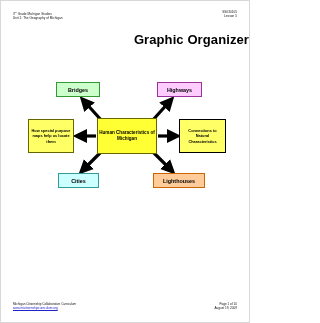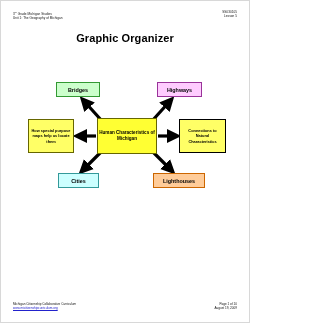--- a/index.html
+++ b/index.html
@@ -33,22 +33,22 @@
     letter-spacing: 0.05px;
   }
   .hdr-left  { left: 12px;  text-align: left; }
   .hdr-right { right: 12px; text-align: right; }
   .hdr sup { font-size: 2.2px; vertical-align: super; }
 
   .doc-title {
     position: absolute;
     top: 31px;
     left: 0; right: 0;
-    text-align: center;
-    font-size: 11px;
+    text-align: right;
+    font-size: 13px;
     font-weight: bold;
     color: #000000;
     letter-spacing: 0.1px;
   }
 
   
   #diagram {
     position: absolute;
     left: 0;
     top: 70px;

